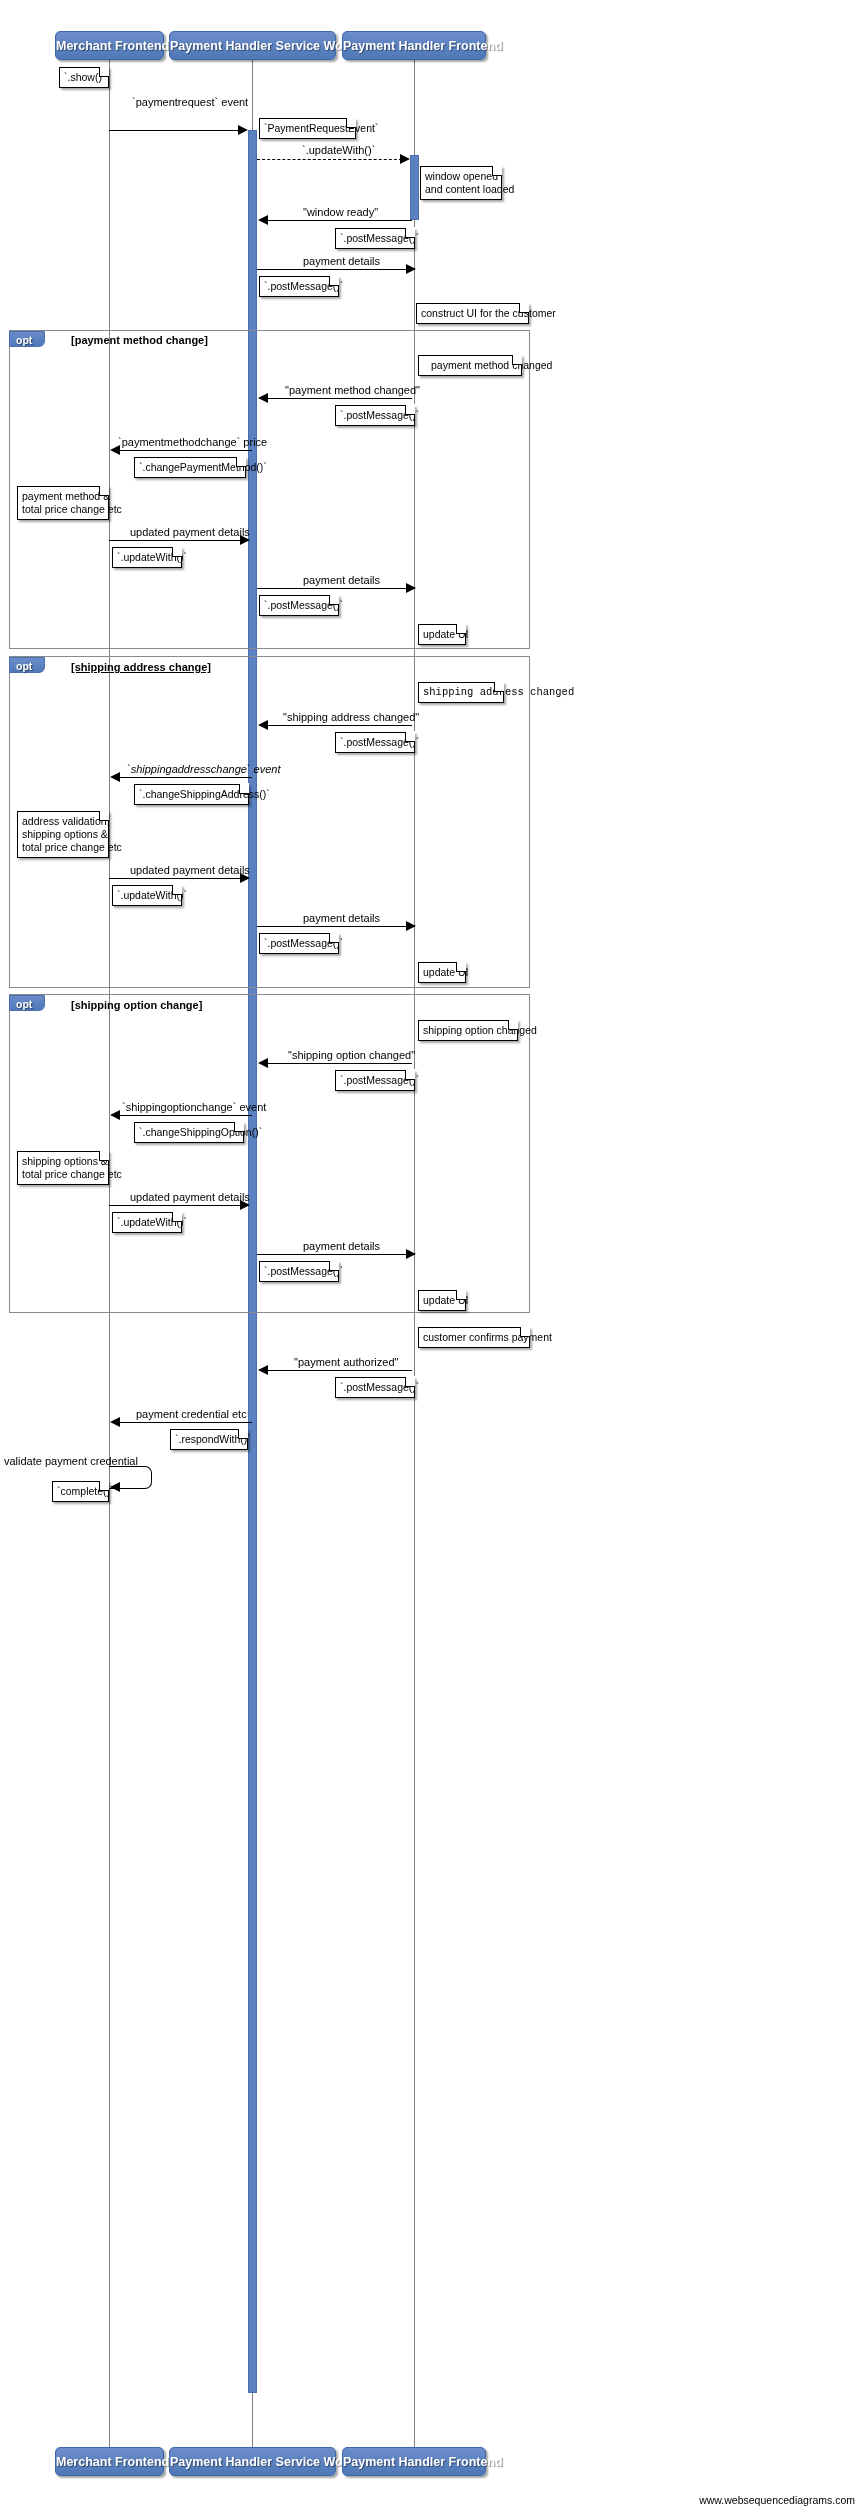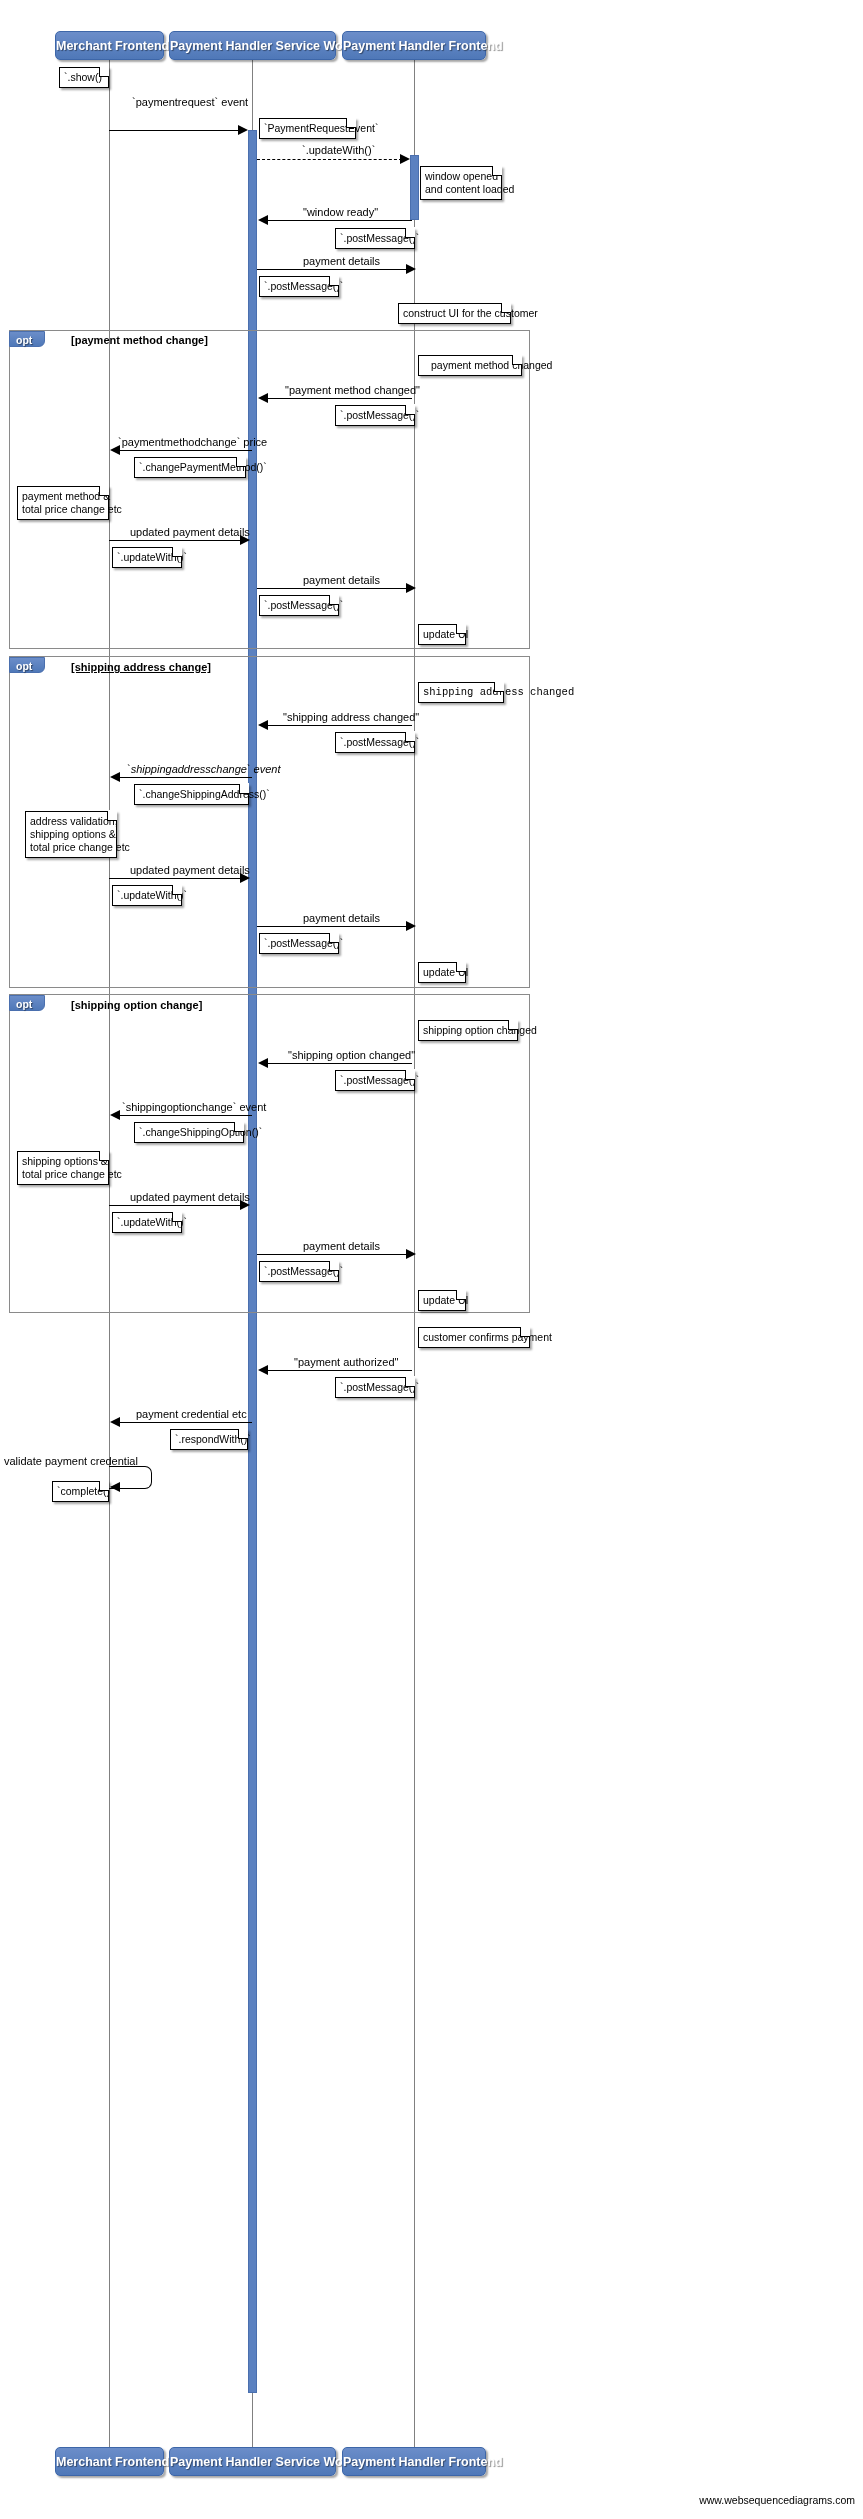--- a/index.html
+++ b/index.html
@@ -196,21 +196,21 @@
   <div class="arrowhead left" style="left:258px; top:215px;"></div>
 
   <div class="note" style="left:335px; top:228px; width:80px;">`.postMessage()`<span class="dogear"></span></div>
 
   <div class="msglabel" style="left:303px; top:255px;">payment details</div>
   <div class="msg" style="left:257px; top:269px; width:152px;"></div>
   <div class="arrowhead right" style="left:406px; top:264px;"></div>
 
   <div class="note" style="left:259px; top:276px; width:80px;">`.postMessage()`<span class="dogear"></span></div>
 
-  <div class="note" style="left:398px; top:303px; width:113px;">construct UI for the customer<span class="dogear"></span></div>
+  <div class="note" style="left:416px; top:303px; width:113px;">construct UI for the customer<span class="dogear"></span></div>
 
   <div class="frag" style="left:9px; top:330px; width:521px; height:319px;"></div>
   <div class="fragtab" style="left:9px; top:331px; width:36px;">opt</div>
   <div class="fraglabel" style="left:71px; top:334px;">[payment method change]</div>
 
   <div class="note" style="left:418px; top:355px; width:104px;padding-left:12px;">payment method changed<span class="dogear"></span></div>
 
   <div class="msglabel" style="left:285px; top:384px;">"payment method changed"</div>
   <div class="msg" style="left:262px; top:398px; width:150px;"></div>
   <div class="arrowhead left" style="left:258px; top:393px;"></div>
@@ -251,21 +251,21 @@
   <div class="arrowhead left" style="left:258px; top:720px;"></div>
 
   <div class="note" style="left:335px; top:732px; width:80px;">`.postMessage()`<span class="dogear"></span></div>
 
   <div class="msglabel" style="left:127px; top:763px;font-style:italic;">`shippingaddresschange` event</div>
   <div class="msg" style="left:114px; top:777px; width:138px;"></div>
   <div class="arrowhead left" style="left:110px; top:772px;"></div>
 
   <div class="note" style="left:134px; top:784px; width:115px;">`.changeShippingAddress()`<span class="dogear"></span></div>
 
-  <div class="note" style="left:17px; top:811px; width:92px;margin-left:8px;">address validation,
+  <div class="note" style="left:17px; top:811px; width:92px;">address validation,
 shipping options &amp;
 total price change etc<span class="dogear"></span></div>
 
   <div class="msglabel" style="left:130px; top:864px;">updated payment details</div>
   <div class="msg" style="left:109px; top:878px; width:134px;"></div>
   <div class="arrowhead right" style="left:240px; top:873px;"></div>
 
   <div class="note" style="left:112px; top:885px; width:70px;">`.updateWith()`<span class="dogear"></span></div>
 
   <div class="msglabel" style="left:303px; top:912px;">payment details</div>

